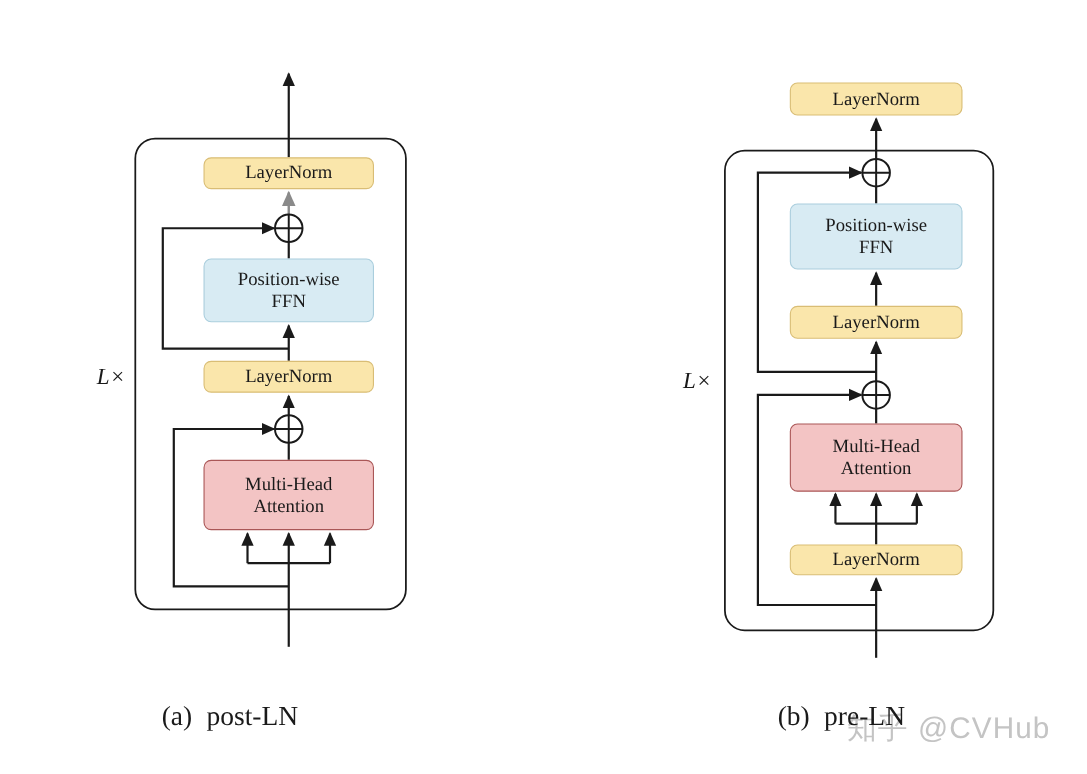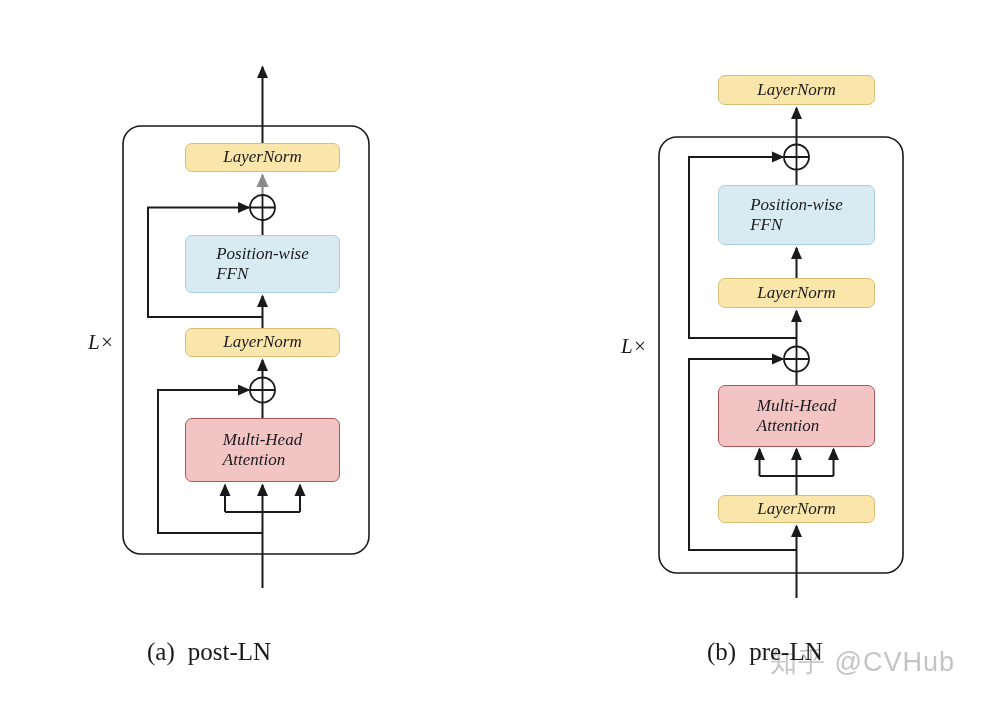--- a/index.html
+++ b/index.html
@@ -20,27 +20,27 @@
   #arrhead path { fill: var(--line, #1a1a1a); }
   #arrhead-gray path { fill: var(--gray-arrow, #8a8a8a); }
 
   .box {
     position: absolute;
     z-index: 2;
     box-sizing: border-box;
     display: flex;
     align-items: center;
     justify-content: center;
+    text-align: center;
     white-space: pre-line;
     border-radius: 7px;
     border: 1.4px solid;
     font-size: 17px;
     line-height: 1.18;
     color: var(--text, #1a1a1a);
-    font-style: italic;
   }
   .box.ln  { background: var(--layernorm-fill, #fae6ab); border-color: var(--layernorm-stroke, #d9bd75); }
   .box.ffn { background: var(--ffn-fill, #d8ebf3);       border-color: var(--ffn-stroke, #aacedd); }
   .box.mha { background: var(--mha-fill, #f3c4c4);       border-color: var(--mha-stroke, #aa5757); }
 
   .loop-label {
     position: absolute;
     z-index: 2;
     font-style: italic;
     font-size: 21px;

